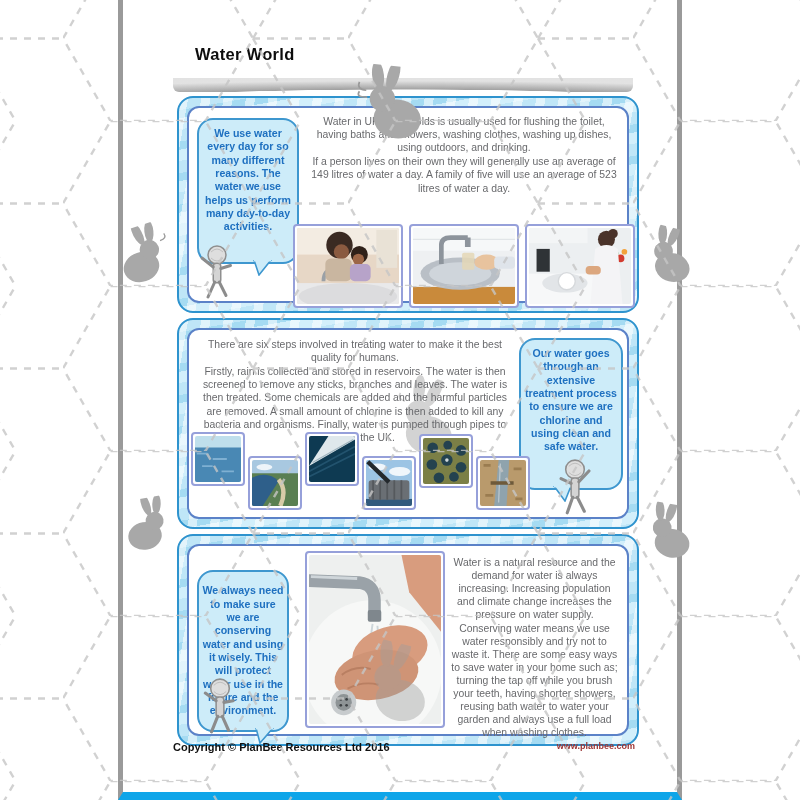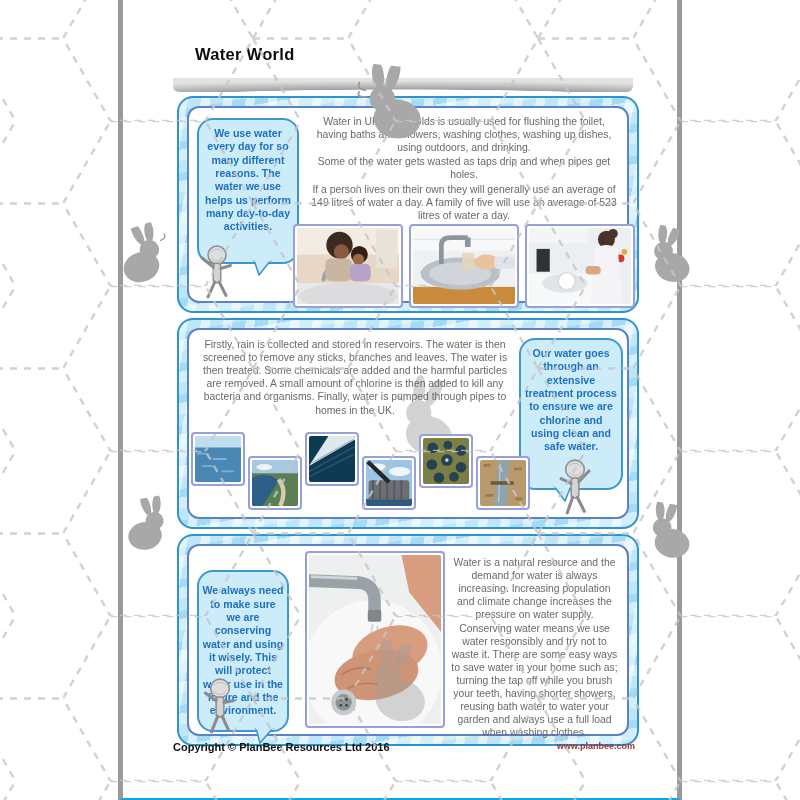--- a/index.html
+++ b/index.html
@@ -1,21 +1,21 @@
 <!DOCTYPE html>
 <html><head>
 <meta charset="utf-8">
 <style>
   html,body{margin:0;padding:0;background:#fff;}
   .stage{position:relative;width:800px;height:800px;overflow:hidden;background:#fff;
          font-family:"Liberation Sans",sans-serif;}
 
   
   .paper{position:absolute;left:118px;top:0;width:564px;height:800px;background:#fff;
-         border-left:5px solid #9a9a9a;border-right:5px solid #9a9a9a;border-bottom:2px solid #0ea5e9;
+         border-left:5px solid #9a9a9a;border-right:5px solid #9a9a9a;border-bottom:8px solid #0ea5e9;
          box-sizing:border-box;z-index:5;}
 
   
   .band{position:absolute;left:52px;top:30px;width:456px;height:48px;background:#fff;
         display:flex;justify-content:space-between;align-items:center;padding:0 14px 0 20px;box-sizing:border-box;}
   .band .title{font-weight:700;font-size:16.5px;color:#0d0d0d;letter-spacing:.3px;}
   .band-shadow{position:absolute;left:50px;top:78px;width:460px;height:14px;
         background:radial-gradient(ellipse 120% 200% at 50% 200%, rgba(0,0,0,0) 58%, rgba(85,85,85,.55) 60%, rgba(140,140,140,.25) 90%);
         filter:blur(.6px);border-radius:0 0 6px 6px;}
 
@@ -68,21 +68,20 @@
         <div class="bubble" style="left:8px;top:10px;width:102px;height:146px;">
           <span class="bubble-text">We use water every day for so many different reasons. The water we use helps us perform many day-to-day activities.</span>
           <svg class="tail" style="left:52px;" width="22" height="16">
             <path d="M3,0 L20,0 L8,15 Z" fill="#cdecf9" stroke="#3e97cf" stroke-width="1.6"></path>
             <path d="M3,0 L20,0" stroke="#cdecf9" stroke-width="3"></path>
           </svg>
         </div>
 
         <div class="body-text" style="position:absolute;left:118px;top:7px;right:6px;">
           <p>Water in UK households is usually used for flushing the toilet, having baths and showers, washing clothes, washing up dishes, using outdoors, and drinking.</p>
-          <p>Some of the water gets wasted as taps drip and when pipes get holes.</p>
           <p>If a person lives on their own they will generally use an average of 149 litres of water a day. A family of five will use an average of 523 litres of water a day.</p>
         </div>
 
         <div class="photo" style="left:104px;top:116px;width:110px;height:84px;" aria-label="family washing hands at sink">
           <svg viewBox="0 0 108 80" preserveAspectRatio="none">
             <rect width="108" height="80" fill="#e7d7c6"></rect>
             <rect width="108" height="28" fill="#f3ece2"></rect>
             <rect x="84" y="2" width="22" height="40" fill="#e9e2d6"></rect>
             <rect y="58" width="108" height="22" fill="#e9e9ea"></rect>
             <ellipse cx="54" cy="72" rx="52" ry="14" fill="#dcdcde"></ellipse>
@@ -144,20 +143,21 @@
           <g fill="#9e9e9e">
             <ellipse cx="58" cy="62" rx="28" ry="23"></ellipse>
             <circle cx="38" cy="40" r="15"></circle>
             <ellipse cx="30" cy="13" rx="7" ry="17" transform="rotate(-12 30 13)"></ellipse>
             <ellipse cx="48" cy="11" rx="7" ry="19" transform="rotate(10 48 11)"></ellipse>
           </g>
           <path d="M18,32 q-10,0 -8,-8" stroke="#9e9e9e" stroke-width="2" fill="none"></path>
         </svg>
 
         <div class="body-text" style="position:absolute;left:8px;top:8px;width:316px;">
+          <p>There are six steps involved in treating water to make it the best quality for humans.</p>
           <p>Firstly, rain is collected and stored in reservoirs. The water is then screened to remove any sticks, branches and leaves. The water is then treated. Some chemicals are added and the harmful particles are removed. A small amount of chlorine is then added to kill any bacteria and organisms. Finally, water is pumped through pipes to homes in the UK.</p>
         </div>
 
         <div class="bubble" style="right:4px;top:8px;width:104px;height:152px;">
           <span class="bubble-text">Our water goes through an extensive treatment process to ensure we are chlorine and using clean and safe water.</span>
           <svg class="tail" style="left:30px;" width="22" height="16">
             <path d="M3,0 L20,0 L14,15 Z" fill="#cdecf9" stroke="#3e97cf" stroke-width="1.6"></path>
             <path d="M3,0 L20,0" stroke="#cdecf9" stroke-width="3"></path>
           </svg>
         </div>

